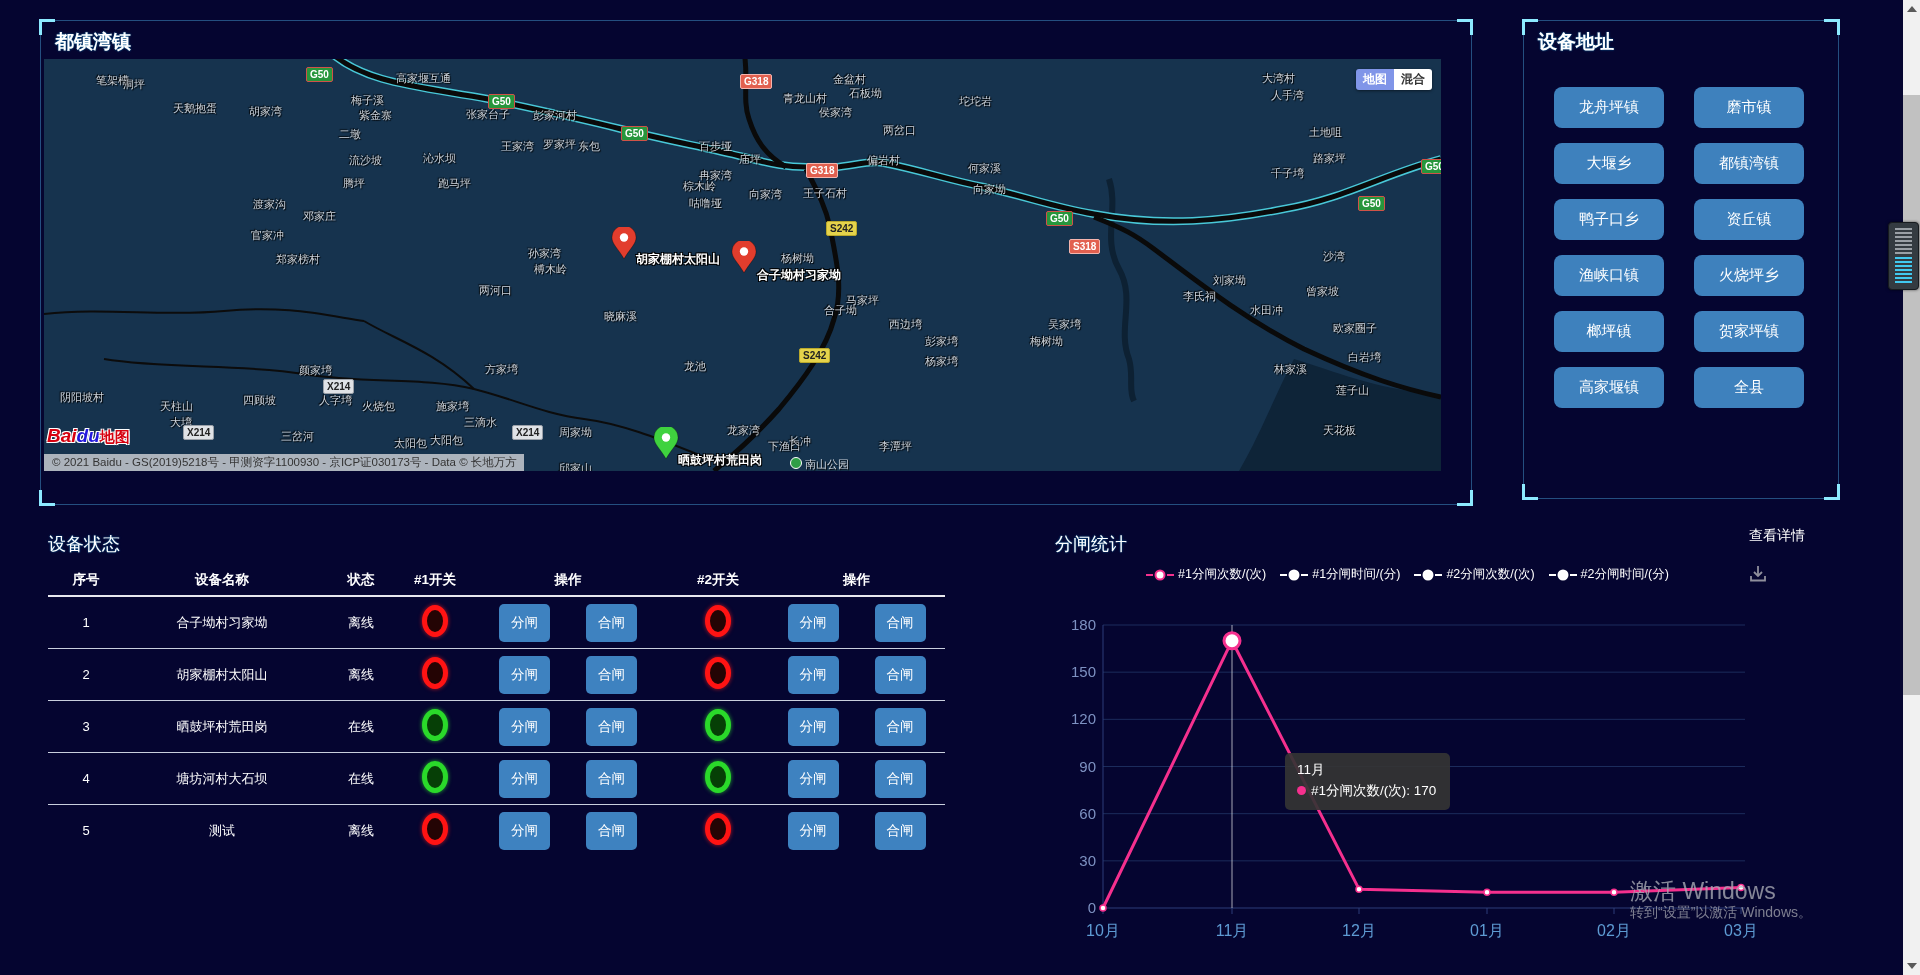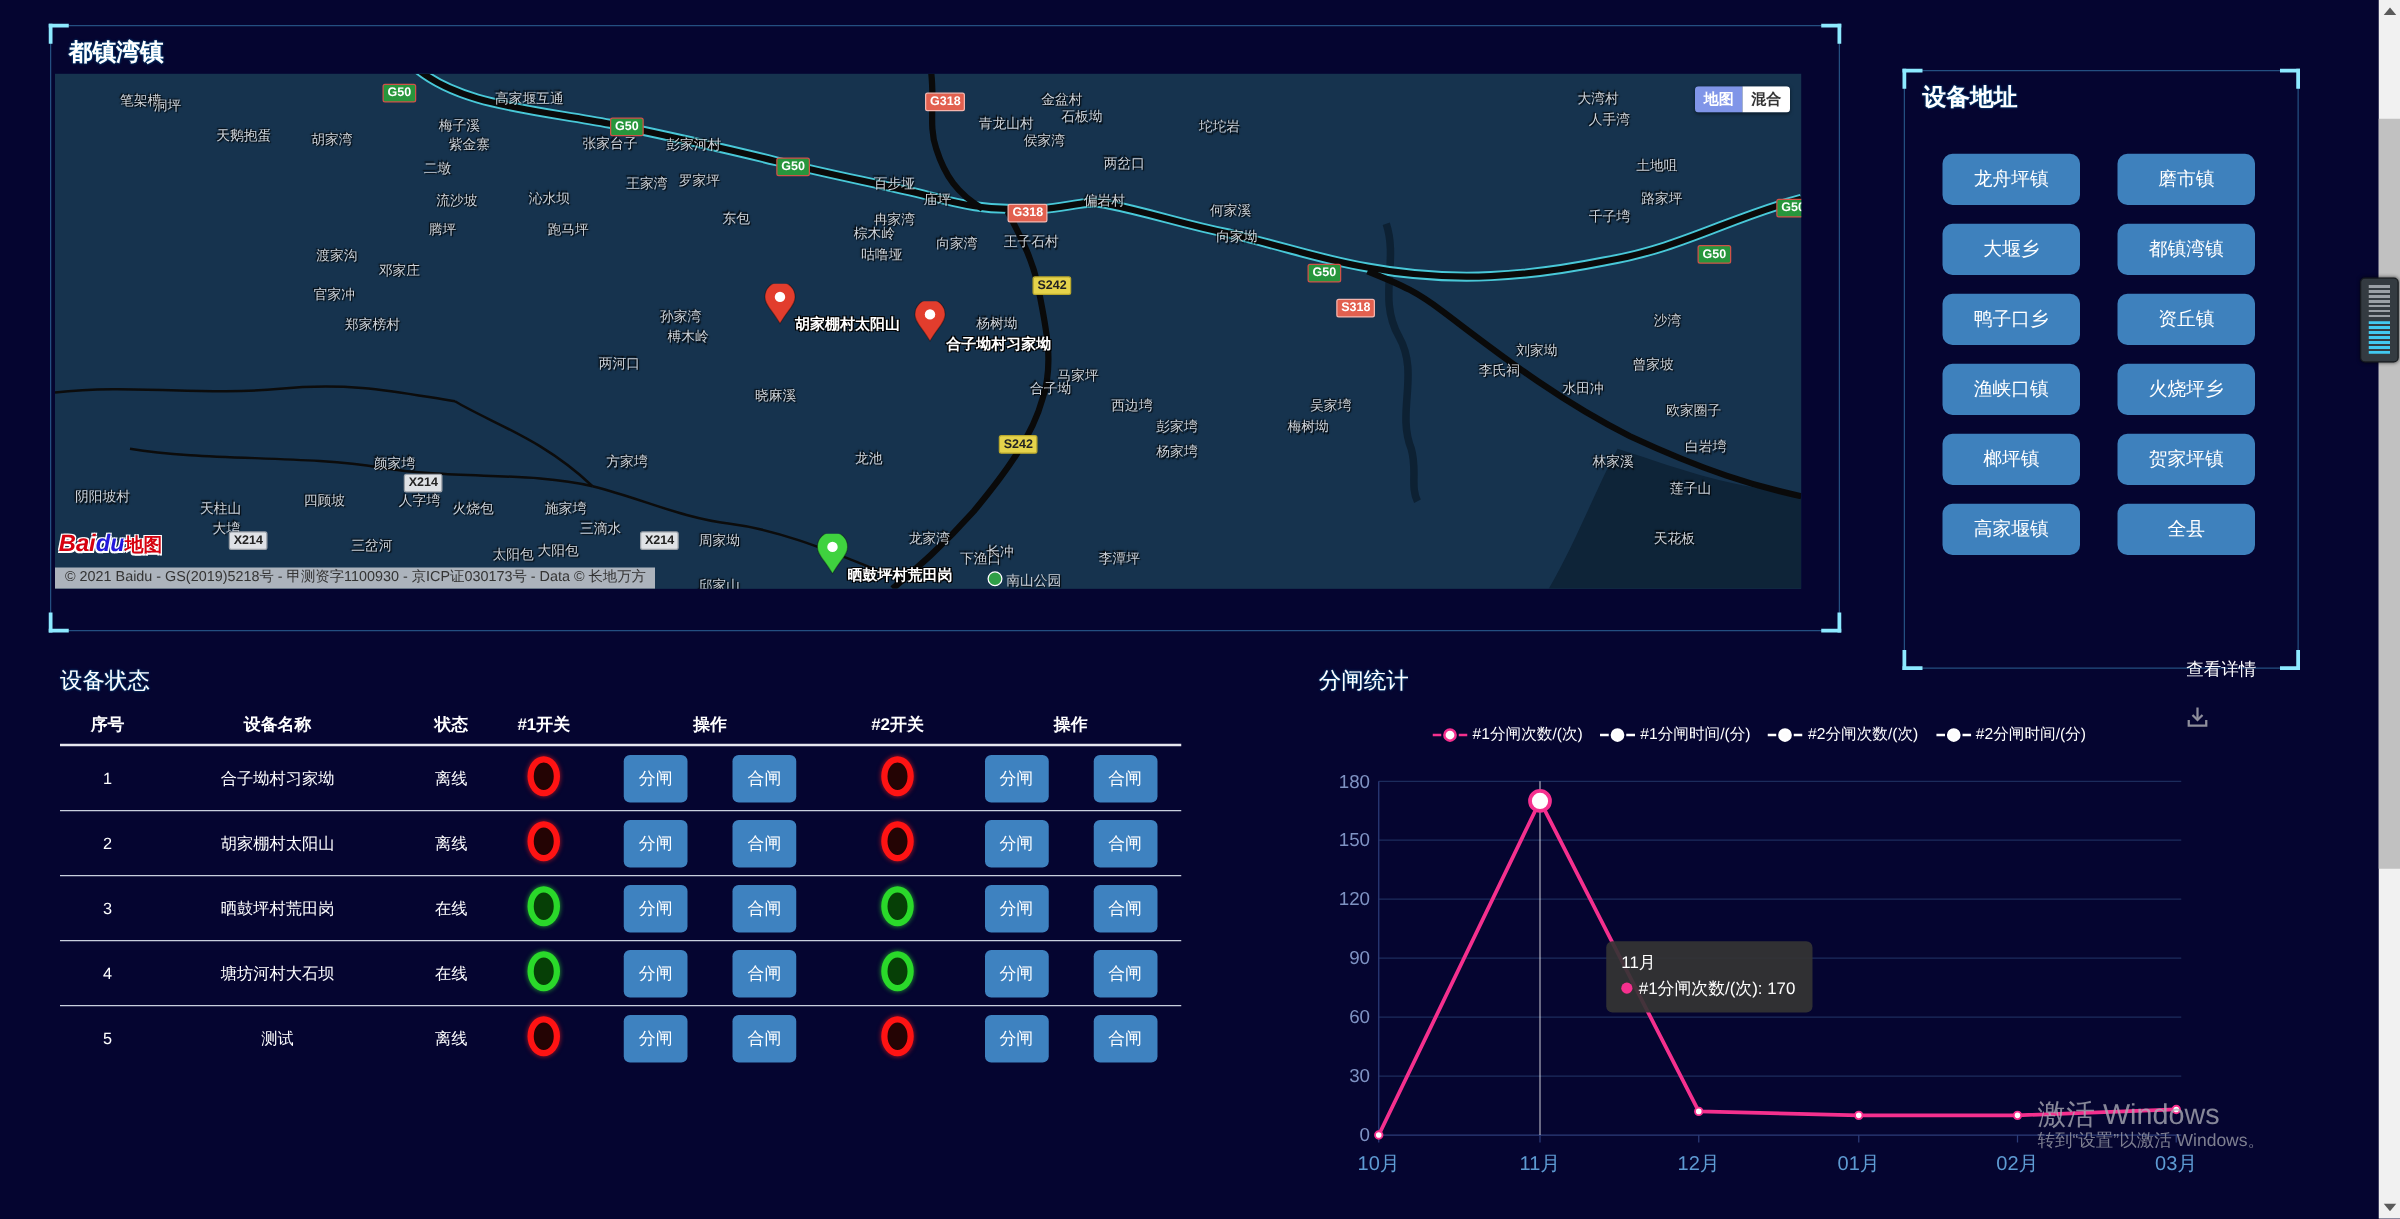--- a/index.html
+++ b/index.html
@@ -58,21 +58,21 @@
   .ops{display:flex;justify-content:center;gap:36px;}
   .op-btn{width:51px;height:38px;border:none;border-radius:5px;color:#fff;font-size:13.5px;
     font-family:"Liberation Sans",sans-serif;cursor:pointer;}
   .lamp{display:inline-block;width:16px;height:22px;border-radius:50%;}
   .lamp.off{border:5px solid #ff1313;background:#240404;box-shadow:0 0 4px rgba(255,30,30,.7);}
   .lamp.on{border:5px solid #2ad92a;background:#063f06;box-shadow:0 0 4px rgba(50,230,50,.7);}
 
   
   #detail-link{position:absolute;left:1749px;top:527px;color:#fff;font-size:14px;cursor:pointer;}
   #download{position:absolute;left:1748px;top:564px;cursor:pointer;}
-  #legend{position:absolute;left:1146px;top:566px;display:flex;gap:14px;align-items:center;margin-top:13px;}
+  #legend{position:absolute;left:1146px;top:566px;display:flex;gap:14px;align-items:center;}
   .lg-item{display:flex;align-items:center;gap:4px;color:#fff;font-size:12.5px;cursor:pointer;}
   #tooltip{position:absolute;left:1285px;top:753px;background:rgba(52,52,52,.92);border-radius:5px;
     padding:7px 14px 8px 12px;color:#fff;font-size:13.5px;line-height:1.55;white-space:nowrap;z-index:5;}
   #tooltip .dot{display:inline-block;width:9px;height:9px;border-radius:50%;margin-right:5px;}
 
   
   #wm1{position:absolute;left:1630px;top:876px;font-size:23px;color:rgba(170,172,182,.78);}
   #wm2{position:absolute;left:1630px;top:904px;font-size:14px;color:rgba(160,162,172,.78);}
 
   
@@ -133,21 +133,21 @@
         <div class="map-label" style="left: 299px; top: 117px;">腾坪</div>
         <div class="map-label" style="left: 394px; top: 117px;">跑马坪</div>
         <div class="map-label" style="left: 209px; top: 138px;">渡家沟</div>
         <div class="map-label" style="left: 259px; top: 150px;">邓家庄</div>
         <div class="map-label" style="left: 207px; top: 169px;">官家冲</div>
         <div class="map-label" style="left: 232px; top: 193px;">郑家榜村</div>
         <div class="map-label" style="left: 422px; top: 48px;">张家台子</div>
         <div class="map-label" style="left: 489px; top: 49px;">彭家河村</div>
         <div class="map-label" style="left: 457px; top: 80px;">王家湾</div>
         <div class="map-label" style="left: 499px; top: 78px;">罗家坪</div>
-        <div class="map-label" style="left: 534px; top: 108px;">东包</div>
+        <div class="map-label" style="left: 534px; top: 80px;">东包</div>
         <div class="map-label" style="left: 789px; top: 13px;">金盆村</div>
         <div class="map-label" style="left: 805px; top: 27px;">石板坳</div>
         <div class="map-label" style="left: 915px; top: 35px;">坨坨岩</div>
         <div class="map-label" style="left: 739px; top: 32px;">青龙山村</div>
         <div class="map-label" style="left: 775px; top: 46px;">侯家湾</div>
         <div class="map-label" style="left: 839px; top: 64px;">两岔口</div>
         <div class="map-label" style="left: 655px; top: 80px;">百步垭</div>
         <div class="map-label" style="left: 695px; top: 93px;">庙坪</div>
         <div class="map-label" style="left: 823px; top: 94px;">偏岩村</div>
         <div class="map-label" style="left: 924px; top: 102px;">何家溪</div>
@@ -237,21 +237,21 @@
     <div id="map-type">
         <div class="seg sel">地图</div>
         <div class="seg unsel">混合</div>
       </div>
     <div id="baidu-logo"><span class="bai">Bai</span><span class="du">du</span><span class="mp">地图</span></div>
     <div id="map-attr">© 2021 Baidu - GS(2019)5218号 - 甲测资字1100930 - 京ICP证030173号 - Data © 长地万方</div>
     <div id="park"><span class="dot"></span> <span>南山公园</span></div>
   </div>
 </div>
 
-<div class="panel" id="panel-addr" style="left:1523px;top:20px;width:314px;height:477px;margin-top:36px;">
+<div class="panel" id="panel-addr" style="left:1523px;top:20px;width:314px;height:477px;">
   <span class="corner tl"></span>
   <span class="corner tr"></span>
   <span class="corner bl"></span>
   <span class="corner br"></span>
   <div class="panel-title">设备地址</div>
   <div id="addr-btns">
       <button class="addr-btn" style="background: rgb(62, 129, 189); left: 30px; top: 66px;">龙舟坪镇</button>
       <button class="addr-btn" style="background: rgb(62, 129, 189); left: 170px; top: 66px;">磨市镇</button>
       <button class="addr-btn" style="background: rgb(62, 129, 189); left: 30px; top: 122px;">大堰乡</button>
       <button class="addr-btn" style="background: rgb(62, 129, 189); left: 170px; top: 122px;">都镇湾镇</button>

